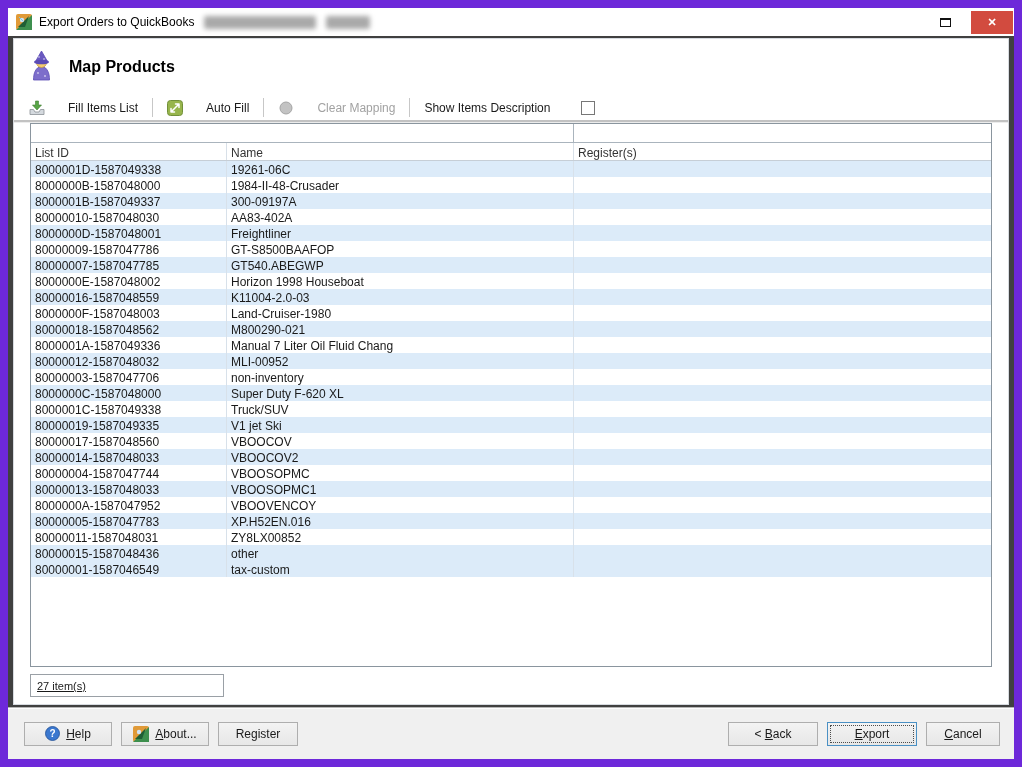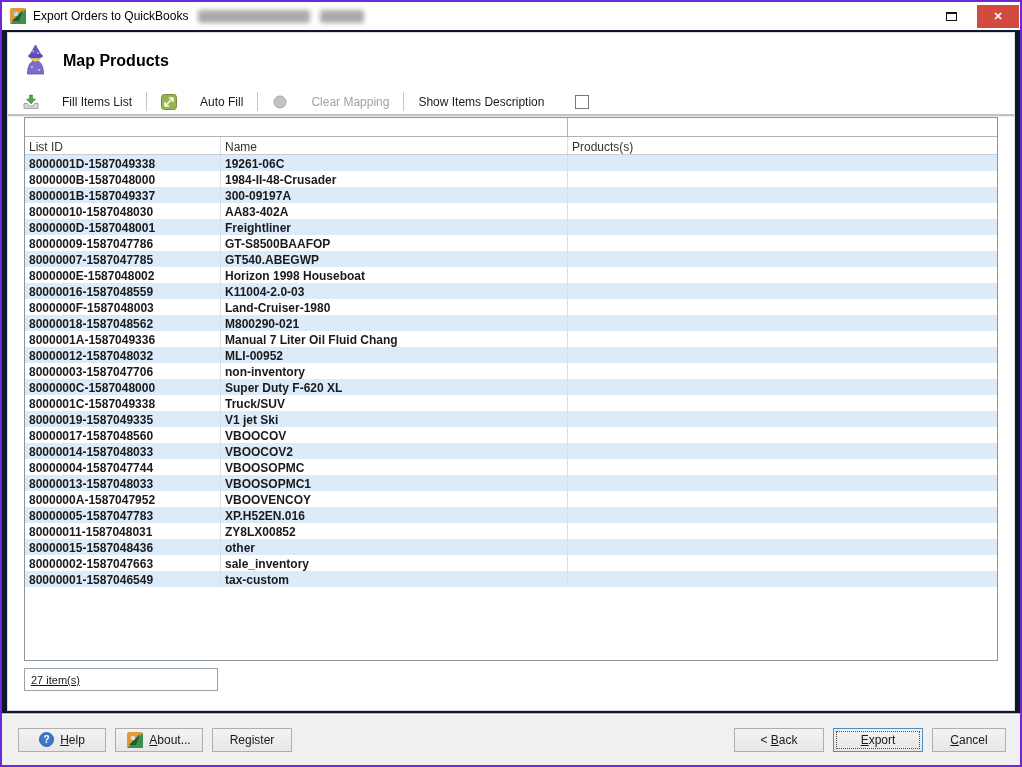--- a/index.html
+++ b/index.html
@@ -1,18 +1,18 @@
 <!DOCTYPE html>
 <html><head>
 <meta charset="utf-8">
 <style>
   * { margin:0; padding:0; box-sizing:border-box; }
   body { font-family:"Liberation Sans", sans-serif; background:#ffffff; width:1022px; height:767px; overflow:hidden; }
 
-  .window { width:1022px; height:767px; border:2px solid #6d28d9; background:#0f172a; display:flex; flex-direction:column; }
+  .window { width:1022px; height:767px; border:8px solid #6d28d9; background:#404040; display:flex; flex-direction:column; }
 
   
   .titlebar { flex:0 0 28px; display:flex; align-items:center; padding-left:8px; background:#fff; position:relative; }
   .app-icon { width:16px; height:16px; margin-right:7px; flex:0 0 16px; }
   .title-text { font-size:12px; color:#000; }
   .redacted { height:13px; background:#a9a9a9; border-radius:2px; filter:blur(2.5px); margin-left:10px; }
   .redacted.r1 { width:112px; }
   .redacted.r2 { width:44px; }
   .titlebar-controls { position:absolute; right:1px; top:0; height:100%; display:flex; align-items:center; }
   .max-btn { width:34px; height:100%; display:flex; align-items:center; justify-content:center; cursor:default; }
@@ -37,21 +37,21 @@
 
   
   .table-wrap { margin:1px 16px 0 16px; }
   .grid { border:1px solid #8a959e; height:544px; display:flex; flex-direction:column; overflow:hidden; font-size:12px; background:#fff; }
   .grid-toprow { flex:0 0 19px; display:flex; border-bottom:1px solid #aab4bd; background:#fff; }
   .grid-toprow .tl { width:543px; border-right:1px solid #aab4bd; }
   .grid-toprow .tr { flex:1; }
   .grid-header { flex:0 0 18px; display:flex; border-bottom:1px solid #c6ced6; background:#fff; color:#333; }
   .hcell { padding:3px 0 0 4px; border-right:1px solid #d8e0e8; overflow:hidden; white-space:nowrap; }
   .h1 { width:196px; } .h2 { width:347px; } .h3 { flex:1; border-right:none; }
-  .grid-row { flex:0 0 17px; display:flex; background:#fff; color:#1a1a1a;font-weight:bold; }
+  .grid-row { flex:0 0 17px; display:flex; background:#fff; color:#1a1a1a; }
   .grid-row.alt { background:#dcebf9; }
   .cell { padding:2px 0 0 4px; border-right:1px solid #d8e1ea; overflow:hidden; white-space:nowrap; }
   .c1 { width:196px; } .c2 { width:347px; } .c3 { flex:1; border-right:none; }
 
   
   .list-footer { margin:7px 16px 0 16px; }
   .items-box { width:194px; height:23px; border:1px solid #9aa0a6; font-size:11px; color:#1a1a1a; padding:5px 0 0 6px; background:#fff;text-decoration:underline; }
 
   
   .bottom-panel { flex:0 0 52px; background:#f0f0f0; border-top:1px solid #b6b6b6; box-shadow:inset 0 1px 0 #fdfdfd;
@@ -141,21 +141,21 @@
 
     <div class="table-wrap">
       <div class="grid">
         <div class="grid-toprow">
           <div class="tl"></div>
           <div class="tr"></div>
         </div>
         <div class="grid-header">
           <div class="hcell h1">List ID</div>
           <div class="hcell h2">Name</div>
-          <div class="hcell h3">Products(s)</div>
+          <div class="hcell h3">Register(s)</div>
         </div>
         <div id="rows-host">
             <div class="grid-row alt">
               <div class="cell c1">8000001D-1587049338</div>
               <div class="cell c2">19261-06C</div>
               <div class="cell c3"></div>
             </div>
             <div class="grid-row">
               <div class="cell c1">8000000B-1587048000</div>
               <div class="cell c2">1984-II-48-Crusader</div>
@@ -267,25 +267,20 @@
               <div class="cell c3"></div>
             </div>
             <div class="grid-row">
               <div class="cell c1">80000011-1587048031</div>
               <div class="cell c2">ZY8LX00852</div>
               <div class="cell c3"></div>
             </div>
             <div class="grid-row alt">
               <div class="cell c1">80000015-1587048436</div>
               <div class="cell c2">other</div>
-              <div class="cell c3"></div>
-            </div>
-            <div class="grid-row">
-              <div class="cell c1">80000002-1587047663</div>
-              <div class="cell c2">sale_inventory</div>
               <div class="cell c3"></div>
             </div>
             <div class="grid-row alt">
               <div class="cell c1">80000001-1587046549</div>
               <div class="cell c2">tax-custom</div>
               <div class="cell c3"></div>
             </div>
           </div>
       </div>
     </div>

